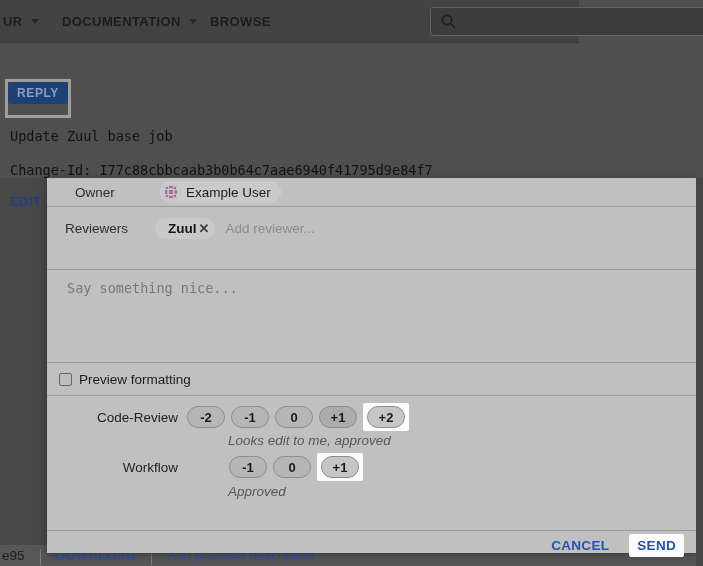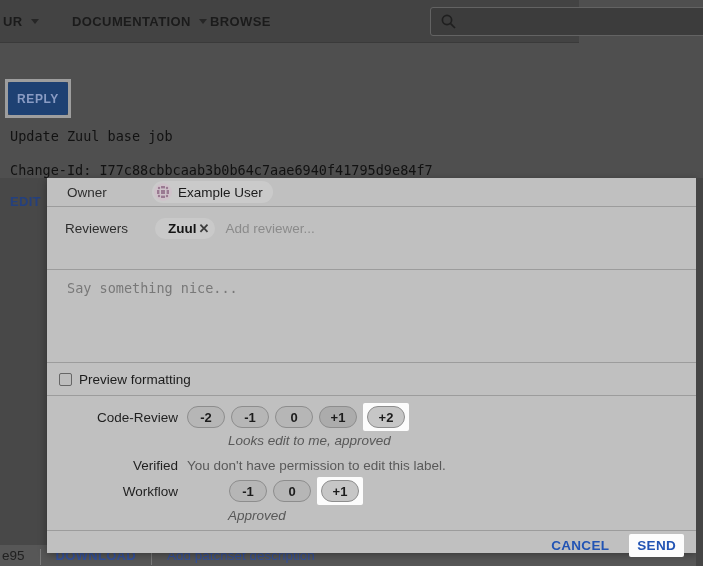--- a/index.html
+++ b/index.html
@@ -3,48 +3,48 @@
 <meta charset="utf-8">
 <style>
   * { margin:0; padding:0; box-sizing:border-box; }
   html,body { width:703px; height:566px; }
   body { font-family:"Liberation Sans", sans-serif; background:#4f4f4f; overflow:hidden; position:relative; }
 
   
   .topbar { position:absolute; left:0; top:0; width:579px; height:43px; background:#434343; border-bottom:1px solid #3a3a3a; z-index:3; }
   .nav-item { position:absolute; top:0; height:43px; display:flex; align-items:center; gap:8px;
               font-size:13px; font-weight:700; letter-spacing:.4px; color:#1b1b1b; cursor:pointer; }
-  .nav-ur { left:3px; } .nav-doc { left:72px; } .nav-browse { left:210px; }
+  .nav-ur { left:3px; } .nav-doc { left:62px; } .nav-browse { left:210px; }
   .caret { width:0; height:0; border-left:4px solid transparent; border-right:4px solid transparent; border-top:5px solid #262626; }
   .searchbox { position:absolute; left:430px; top:7px; width:280px; height:29px; background:#3c3c3c;
                border:1px solid #636363; border-radius:3px; display:flex; align-items:center; padding-left:9px; }
 
   
   .left-col  { position:absolute; left:0; top:178px; width:47px; height:367px; background:#484848; z-index:1; }
   .right-col { position:absolute; left:696px; top:178px; width:7px; height:388px; background:#454545; z-index:3; }
   .bottom-strip { position:absolute; left:0; top:545px; width:696px; height:21px; background:#575757; z-index:1;
                   display:flex; align-items:flex-start; padding-left:2px; padding-top:3px; gap:15px; }
   .bottom-strip .vdiv { width:1px; height:16px; background:#7a7a7a; margin-top:1px; }
   .sha-frag { font-size:13.5px; color:#202020; }
   .blink { font-size:13px; font-weight:700; letter-spacing:.3px; color:#33519e; text-decoration:none; cursor:pointer; }
   .blink2 { font-size:13.5px; font-weight:500; color:#33519e; text-decoration:none; cursor:pointer; }
 
   .reply-outline { position:absolute; left:5px; top:79px; width:66px; height:39px; border:3px solid #9e9e9e; z-index:2; }
-  .reply-btn { width:60px; height:33px; background:#1e4173; border:none; border-radius:3px;
+  .reply-btn { width:60px; height:22px; background:#1e4173; border:none; border-radius:3px;
                color:#8a9cc4; font-family:"Liberation Sans",sans-serif; font-size:12px; font-weight:700; letter-spacing:.6px; cursor:pointer; }
   .commit-line { position:absolute; left:10px; font-family:"DejaVu Sans Mono",monospace; font-size:13.5px; color:#121212; white-space:pre; z-index:2; }
   .cl1 { top:128px; } .cl2 { top:162px; }
   .edit-link { position:absolute; left:10px; top:194px; font-size:13px; font-weight:700; letter-spacing:.3px; color:#24407e; z-index:2; cursor:pointer; }
 
   
   .dialog { position:absolute; left:47px; top:178px; width:649px; height:375px; background:#c0c0c0;
             box-shadow:0 2px 8px rgba(0,0,0,.35); z-index:2; font-size:13.5px; color:#2a2a2a; }
   .hr-b { border-bottom:1px solid #9c9c9c; }
 
-  .owner-row { height:29px; display:flex; align-items:center; padding-left:20px; }
+  .owner-row { height:29px; display:flex; align-items:center; padding-left:28px; }
   .flabel { width:85px; color:#2e2e2e; }
   .flabel.w90 { width:90px; }
   .chip { display:inline-flex; align-items:center; background:#cacaca; border-radius:12px; height:22px; padding:0 10px 0 2px; color:#1b1b1b; }
   .chip .avatar { margin-right:6px; }
   .zuul-chip { height:21px; border-radius:11px; padding:0 6px 0 13px; background:#c9c9c9; font-weight:600; color:#141414; }
   .xicon { font-size:13px; font-weight:700; color:#3c3c3c; margin-left:2px; cursor:pointer; }
   .placeholder { color:#8b8b8b; margin-left:10px; cursor:text; }
 
   .people { height:63px; padding-top:8px; }
   .prow { display:flex; align-items:center; padding-left:18px; height:26px; }
@@ -172,24 +172,20 @@
         <button class="pill">-1</button>
         <button class="pill">0</button>
         <button class="pill pressed">+1</button>
         <span class="hlbox">
           <button class="pill">+2</button>
         </span>
       </div>
     </div>
     <div class="hint">Looks edit to me, approved</div>
 
-    <div class="score-line verified-line">
-      <span class="slabel">Verified</span>
-      <span class="noperm">You don't have permission to edit this label.</span>
-    </div>
 
     <div class="score-line wf-line">
       <span class="slabel">Workflow</span>
       <div class="pills">
         <button class="pill">-1</button>
         <button class="pill">0</button>
         <span class="hlbox">
           <button class="pill">+1</button>
         </span>
       </div>

